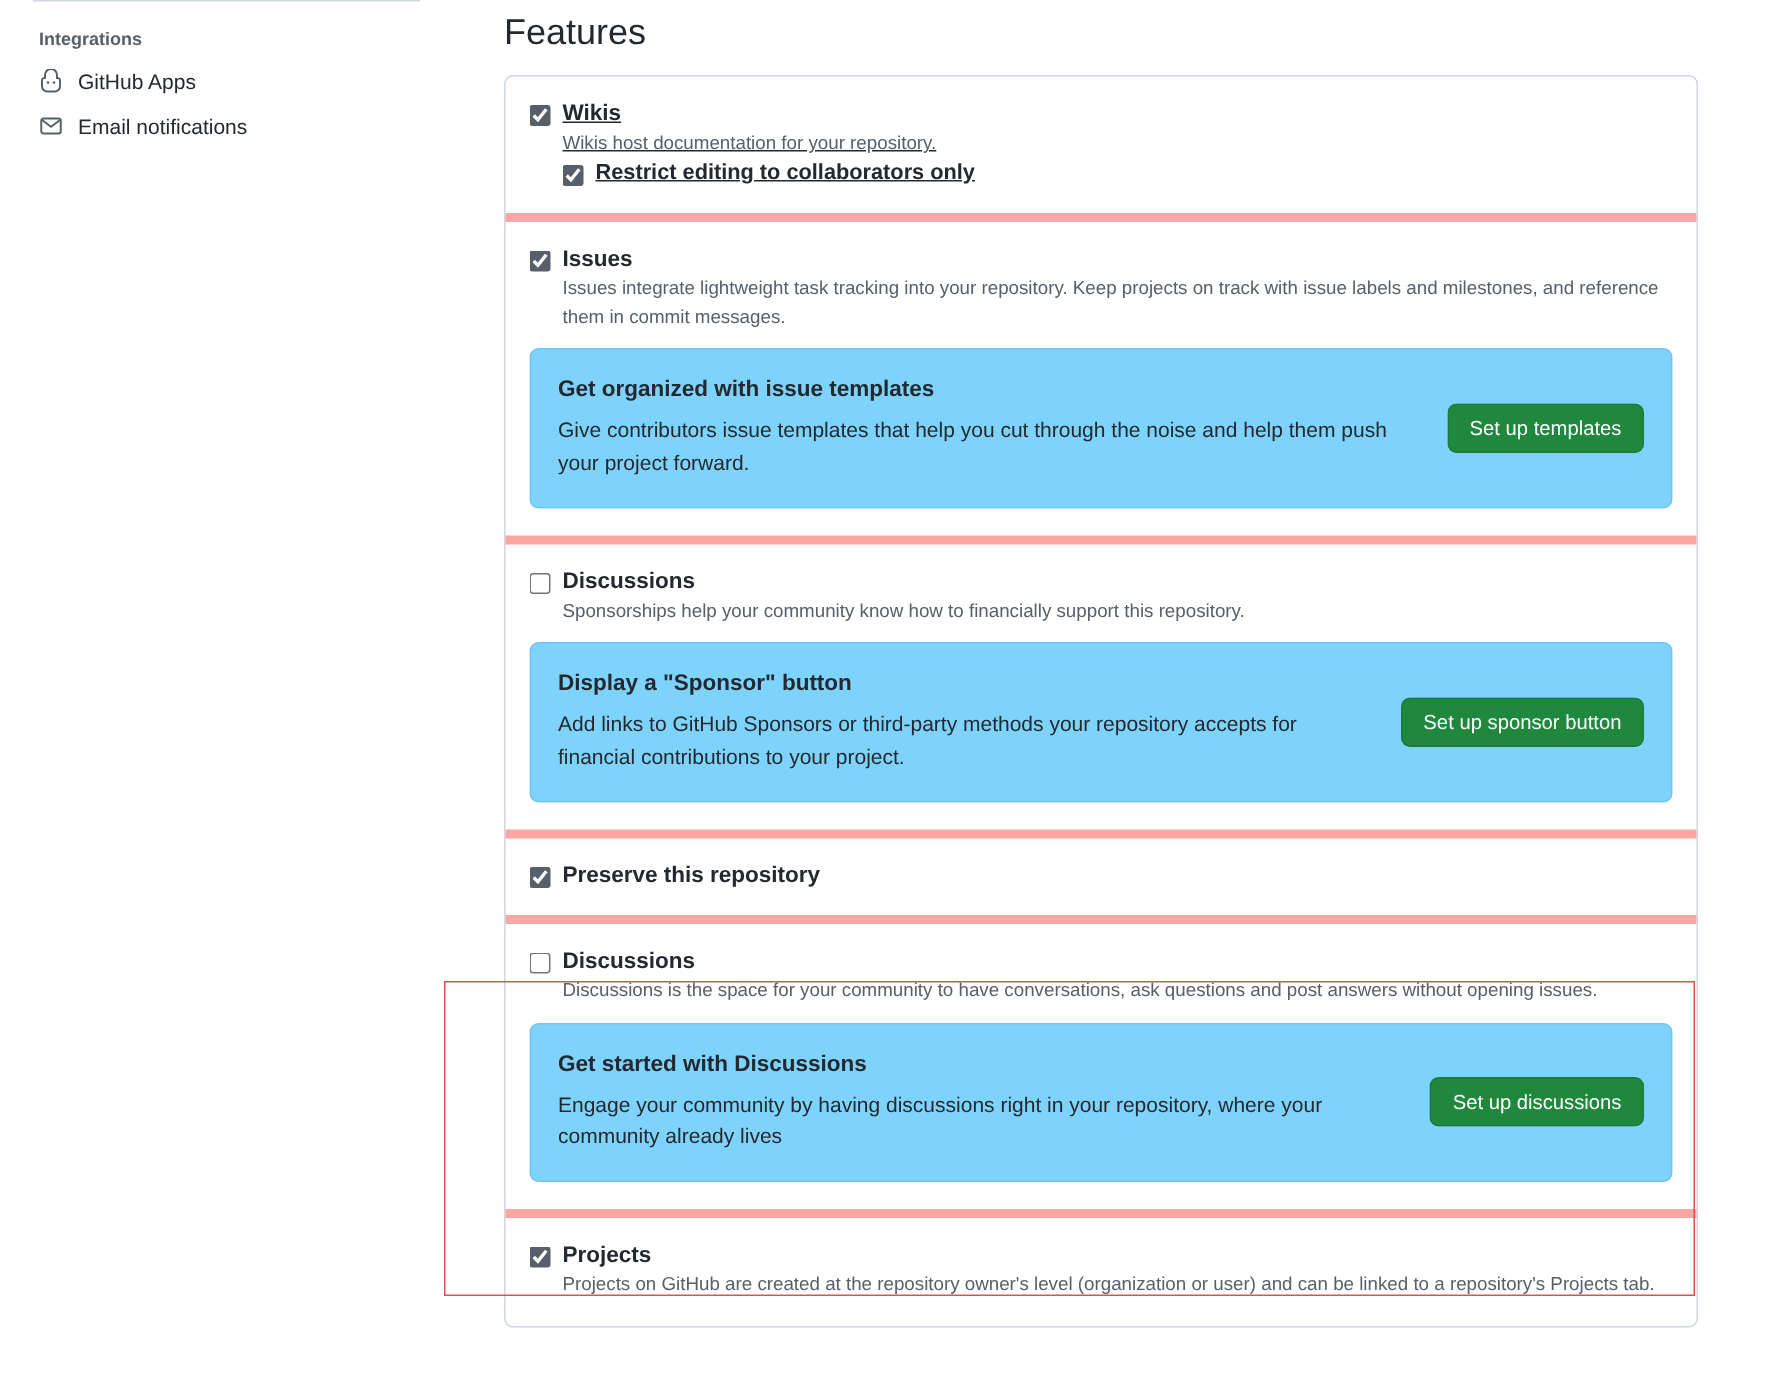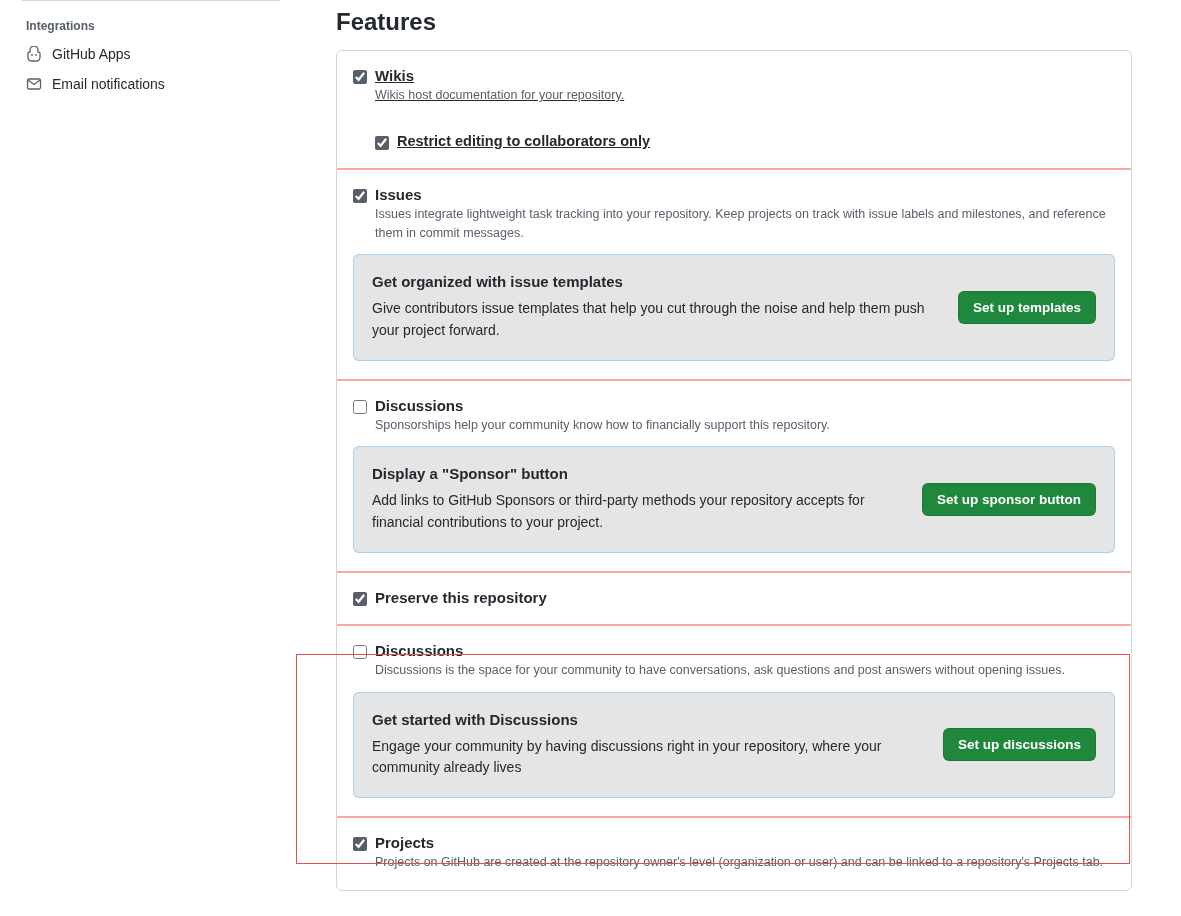--- a/index.html
+++ b/index.html
@@ -39,31 +39,31 @@
   }
   .sidebar-item .icon svg { display:block; }
 
   .main {
     flex: 1;
     padding: 0 24px 40px 40px;
     max-width: 860px;
   }
   .page-title {
     font-size: 24px;
-    font-weight: 700;
+    font-weight: 400;
     color: #24292f;
     margin: 8px 0 14px 0;
   }
   .features-box {
     border: 1px solid #d0d7de;
     border-radius: 6px;
   }
   .feature-section {
     padding: 16px 16px 18px 16px;
-    border-top: 2px solid #fca5a5;
+    border-top: 6px solid #fca5a5;
   }
   .feature-section:first-child { border-top: none; text-decoration: underline; }
   .feature-row {
     display: flex;
     align-items: flex-start;
     gap: 8px;
   }
   .feature-row input[type="checkbox"] {
     margin-top: 3px;
     width: 14px;
@@ -78,26 +78,26 @@
     color: #24292f;
   }
   .feature-desc {
     color: #57606a;
     font-size: 12.5px;
     margin-top: 2px;
     line-height: 1.5;
   }
   .feature-desc a, .link { color: #0969da; text-decoration:none; cursor:pointer; }
   .sub-feature {
-    margin-top: 28px;
+    margin-top: 2px;
     padding-left: 22px;
   }
   .callout {
     margin-top: 12px;
-    background: #e5e5e5;
+    background: #7dd3fc;
     border: 1px solid rgba(84,174,255,0.4);
     border-radius: 6px;
     padding: 18px 18px;
     display: flex;
     align-items: center;
     gap: 20px;
   }
   .callout-text { flex:1; }
   .callout-title {
     font-weight: 600;
@@ -107,21 +107,21 @@
   }
   .callout-desc {
     color: #24292f;
     font-size: 14px;
     line-height: 1.55;
   }
   .btn-primary {
     background: #1f883d;
     border: 1px solid rgba(31,35,40,0.15);
     color: #fff;
-    font-weight: 700;
+    font-weight: 400;
     font-size: 13.5px;
     padding: 8px 14px;
     border-radius: 6px;
     white-space: nowrap;
     cursor: pointer;
   }
   .highlight-box {
     position: absolute;
     border: 1px solid #d9534f;
     pointer-events: none;

